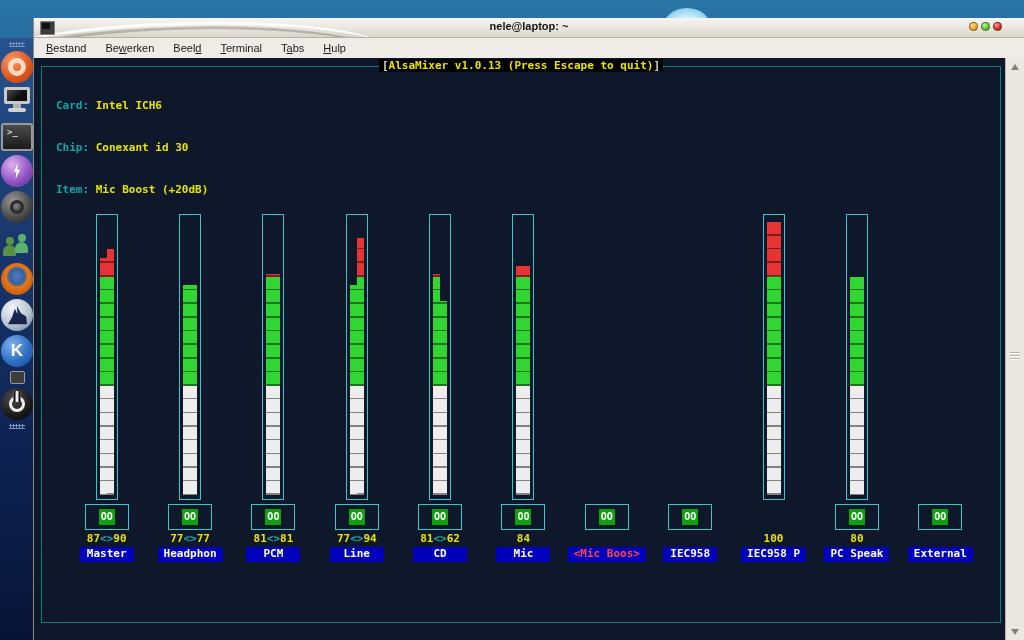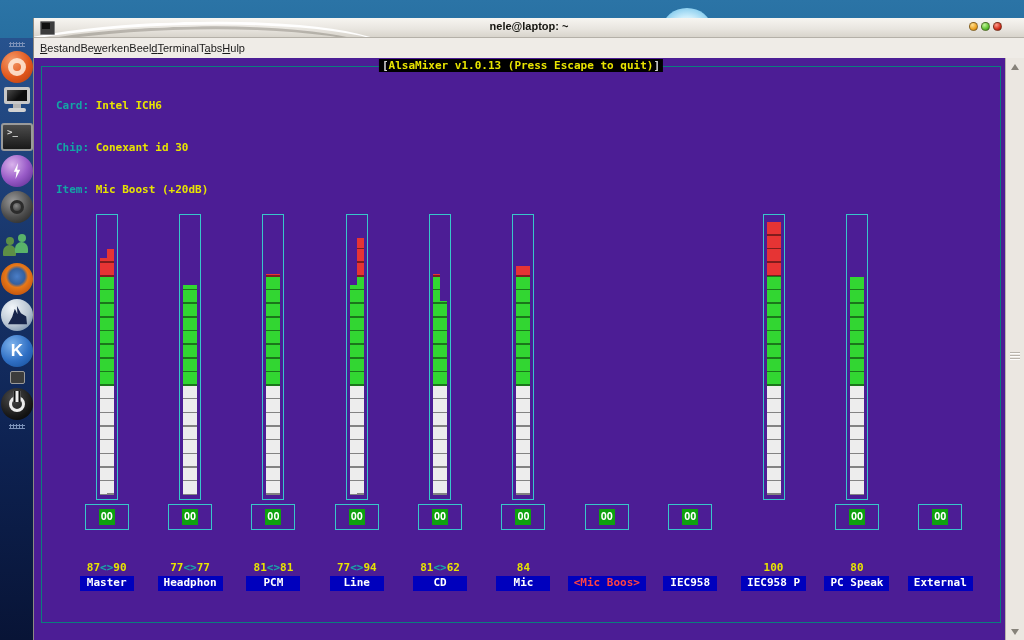--- a/index.html
+++ b/index.html
@@ -62,24 +62,24 @@
     border:1px solid #7c7c7c;border-radius:1px;}
   #win-icon::before{content:'';position:absolute;left:1px;top:1px;width:8px;height:6px;background:#101010;}
   #win-title{position:absolute;left:0;right:0;top:2px;text-align:center;
     font-size:11px;font-weight:bold;color:#14140f;}
   #win-buttons{position:absolute;right:22px;top:4px;display:flex;gap:3px;}
   .wbtn{width:9px;height:9px;border-radius:50%;border:1px solid rgba(60,50,30,.55);box-sizing:border-box;}
   .wbtn.min{background:radial-gradient(circle at 35% 28%,#ffdf90,#eda424 60%,#b06d10);}
   .wbtn.max{background:radial-gradient(circle at 35% 28%,#c4f49a,#5fc232 60%,#2c7e16);}
   .wbtn.close{background:radial-gradient(circle at 35% 28%,#ff9e8c,#d32f1d 60%,#8e1208);}
   #menubar{height:20px;background:#efece7;border-bottom:1px solid #c6c2ba;
-    display:flex;align-items:center;padding-left:6px;}
+    display:flex;align-items:center;padding-left:12px;gap:19px;}
   .menu-item{font-size:11px;color:#1b1b1b;cursor:default;}
   
-  #terminal{position:absolute;left:0;top:40px;bottom:0;right:19px;background:#4c1d95;
+  #terminal{position:absolute;left:0;top:40px;bottom:0;right:19px;background:#0f172a;
     font-family:"DejaVu Sans Mono","Liberation Mono",monospace;font-weight:bold;font-size:11px;padding-left:48px;}
   #scrollbar{position:absolute;right:0;top:40px;bottom:0;width:19px;background:#ebe7e1;
     border-left:1px solid #b8b4ac;box-sizing:border-box;}
   .sb-btn{position:absolute;left:1px;right:1px;height:15px;display:flex;align-items:center;justify-content:center;}
   .sb-up{top:1px;} .sb-down{bottom:1px;}
   .tri-up{width:0;height:0;border-left:4px solid transparent;border-right:4px solid transparent;border-bottom:6px solid #86827a;}
   .tri-down{width:0;height:0;border-left:4px solid transparent;border-right:4px solid transparent;border-top:6px solid #86827a;}
   .sb-grip{position:absolute;left:4px;top:294px;width:10px;height:8px;
     background-image:repeating-linear-gradient(180deg,#b8b4ac 0 1px,#fdfdfb 1px 2px,transparent 2px 3px);}
   
@@ -101,21 +101,21 @@
   .fill{width:7px;
     background-image:
       repeating-linear-gradient(to top, rgba(0,0,0,.45) 0 1.5px, transparent 1.5px 13.65px),
       linear-gradient(to top,#ededed 0 109px,#32d632 109px 218.5px,#e63434 218.5px 274px);}
   .switch-slot{height:30px;display:flex;align-items:flex-end;}
   .switch-box{width:44px;height:26px;border:1px solid #38c6ca;box-sizing:border-box;
     display:flex;align-items:center;justify-content:center;}
   .switch-box.hidden{visibility:hidden;}
   .sw-on{width:16px;height:16px;background:#0ea10e;color:#fff;font-size:10px;font-weight:bold;
     text-align:center;line-height:16px;letter-spacing:0;}
-  .value-row{height:17px;line-height:17px;color:#e8e400;white-space:pre;margin-top:29px;}
+  .value-row{height:17px;line-height:17px;color:#e8e400;white-space:pre;}
   .value-row .sep{color:#18a8a8;}
   .label-row{height:15px;line-height:14px;background:#0000bd;color:#fff;
     padding:0 6px;min-width:42px;text-align:center;box-sizing:content-box;white-space:pre;}
   .label-row.selected{color:#ff4343;}
 </style>
 </head>
 <body>
 
 <div id="screen">
   <div id="blob"></div>

